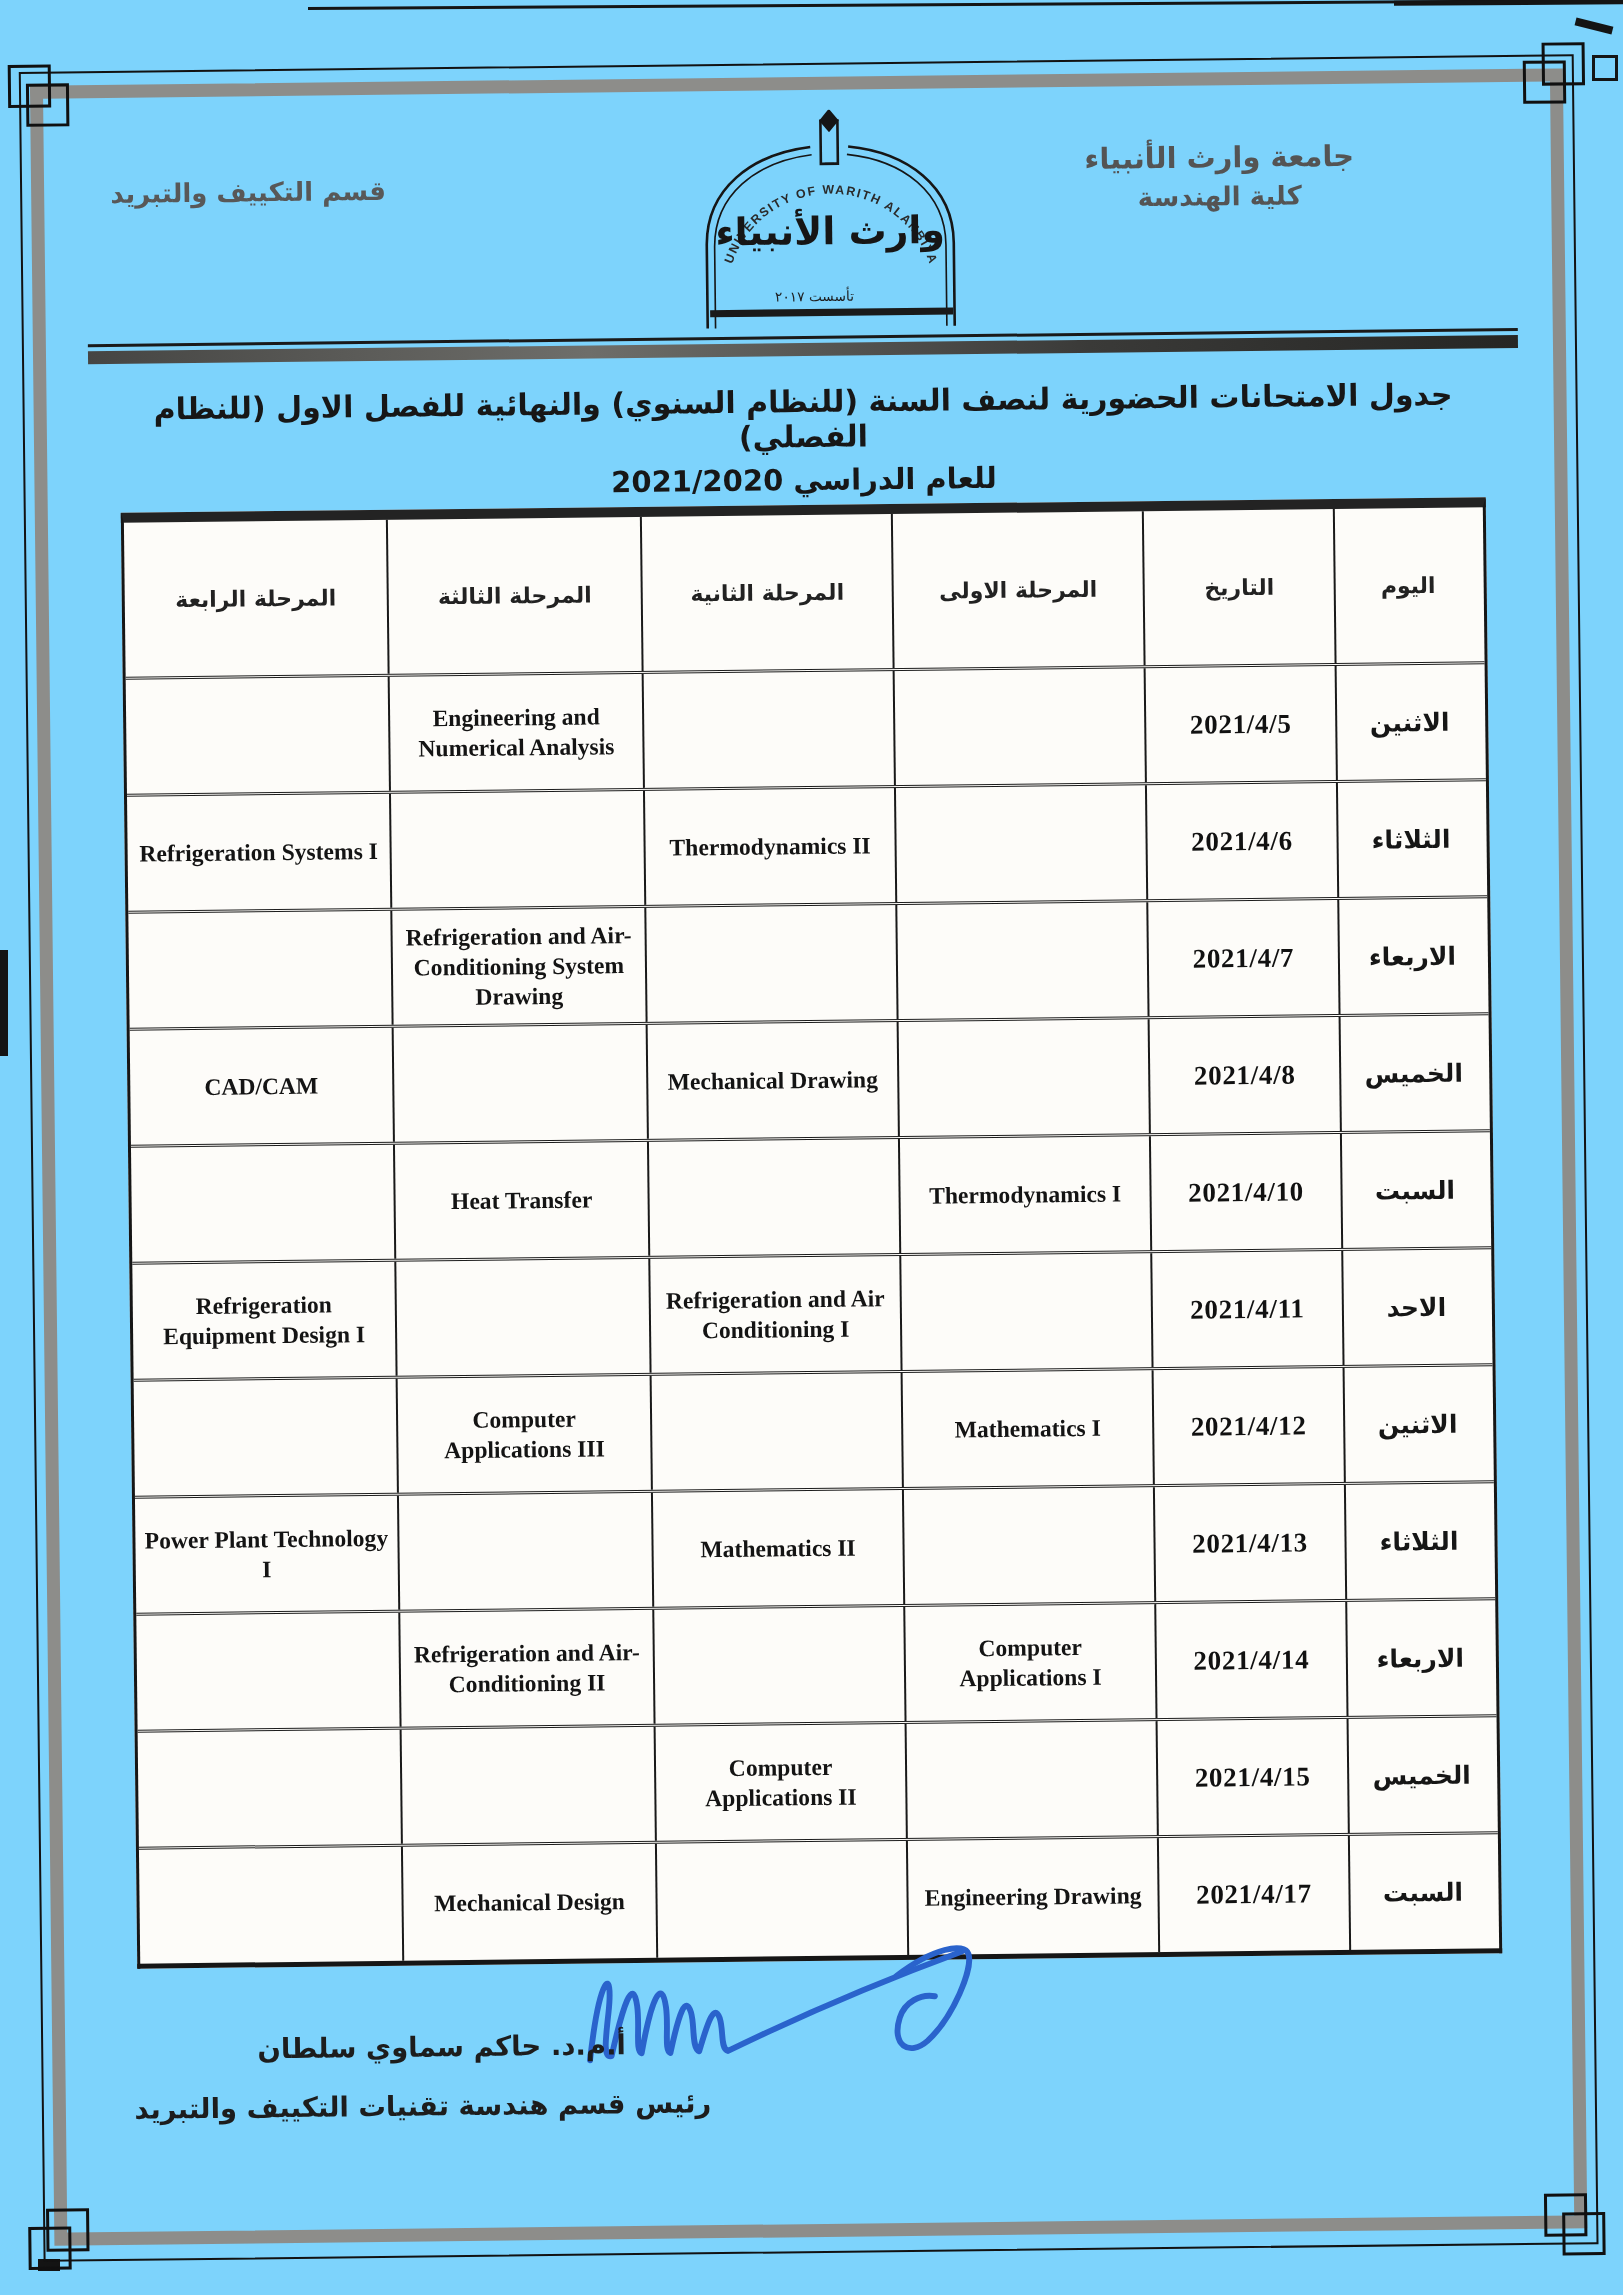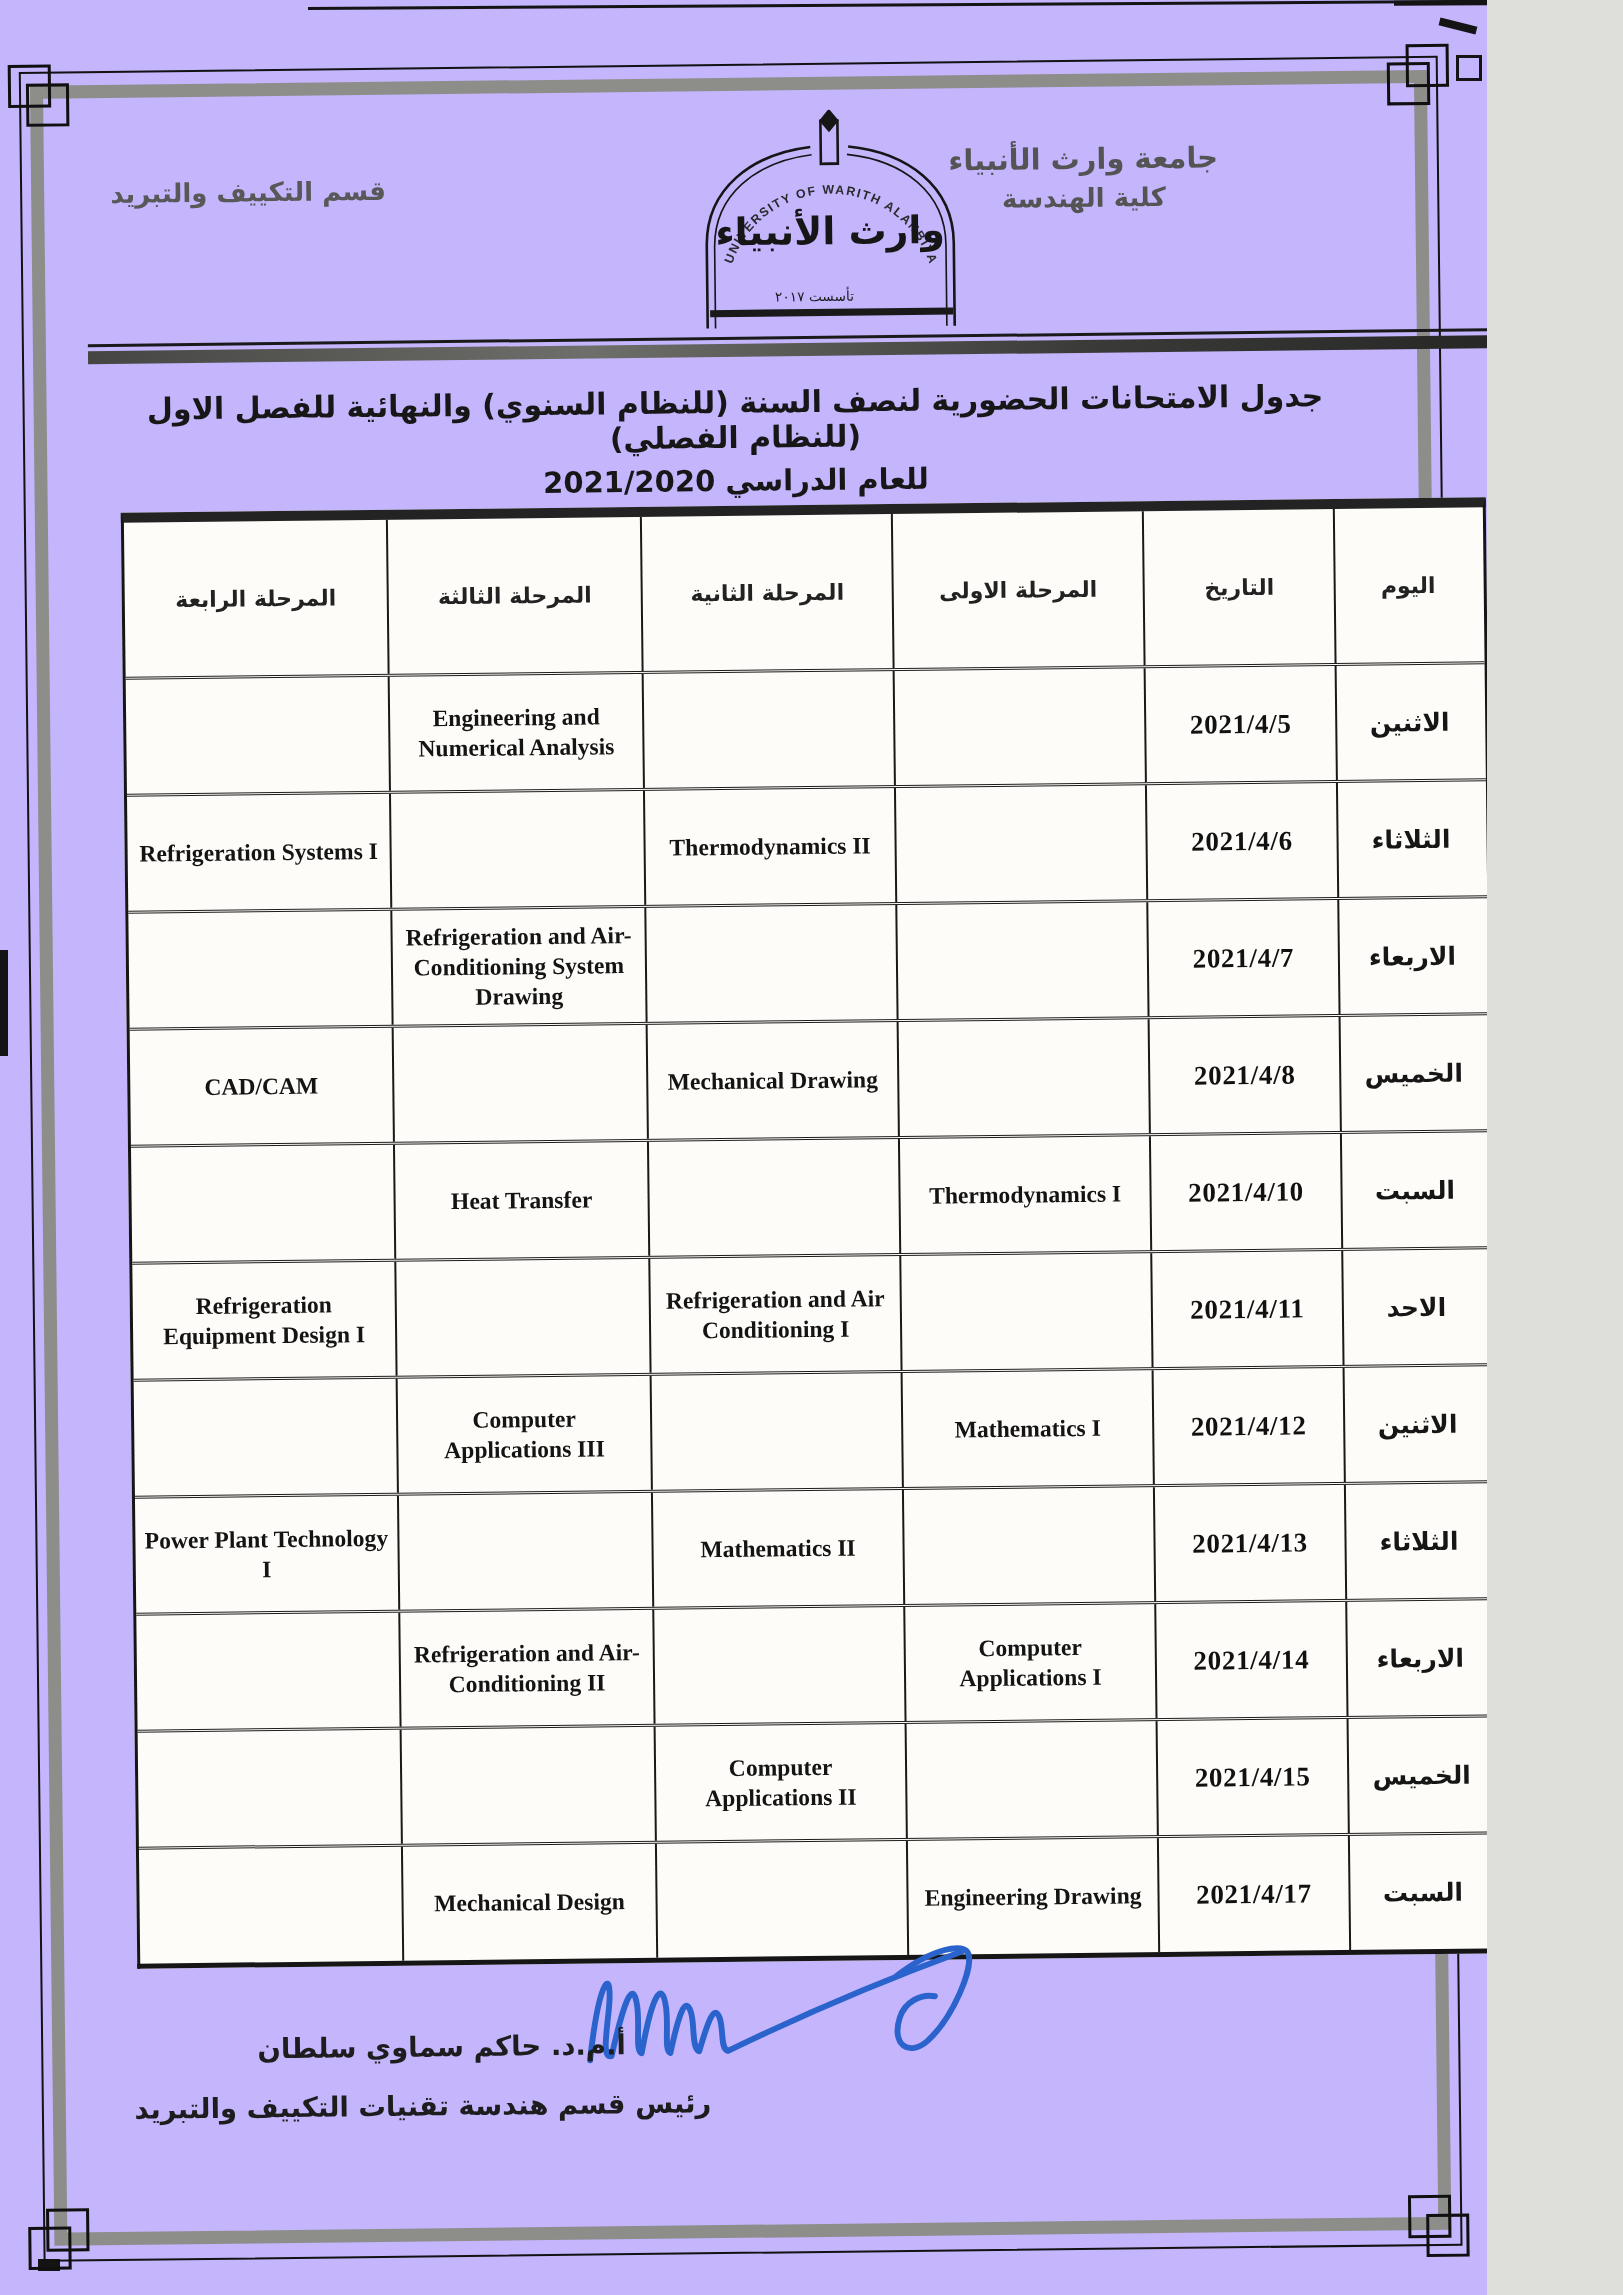--- a/index.html
+++ b/index.html
@@ -1,16 +1,16 @@
 <!DOCTYPE html>
 <html style="font-size:10.5px"><head>
 <meta charset="utf-8">
 <style>
   html,body{margin:0;padding:0;background:#dededb;}
-  .page{position:relative;width:1487px;height:2295px;background:#c4b5fd;overflow:hidden;
+  .page{position:relative;width:1623px;height:2295px;background:#7dd3fc;overflow:hidden;
         font-family:"Liberation Serif","DejaVu Serif",serif;color:#1b1b1b;}
   
   .art{position:absolute;background:#141414;}
   .art-topline{left:308px;top:2.6px;width:1316px;height:3.3px;transform:rotate(-0.35deg);}
   .art-topline2{left:1394px;top:0;width:229px;height:5.2px;transform:rotate(-0.4deg);}
   .art-leftbar{left:0;top:950px;width:7.9px;height:106px;}
   .art-blmark{left:38px;top:2259px;width:22px;height:11.8px;}
   .art-tr1{right:10.5px;top:22px;width:38px;height:7.9px;transform:rotate(14deg);}
   .art-tr2{position:absolute;right:5.2px;top:55px;width:19.6px;height:19.6px;border:3.9px solid #141414;background:transparent;}
   

